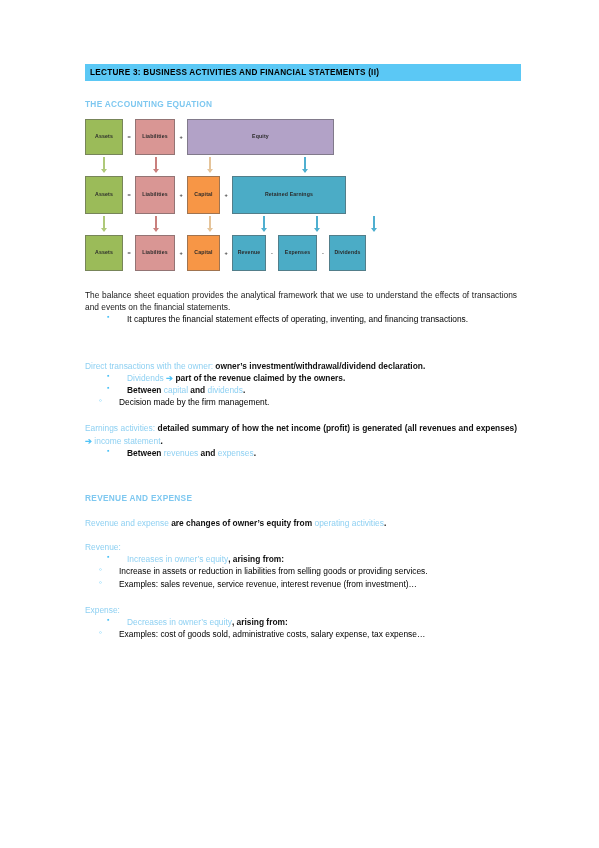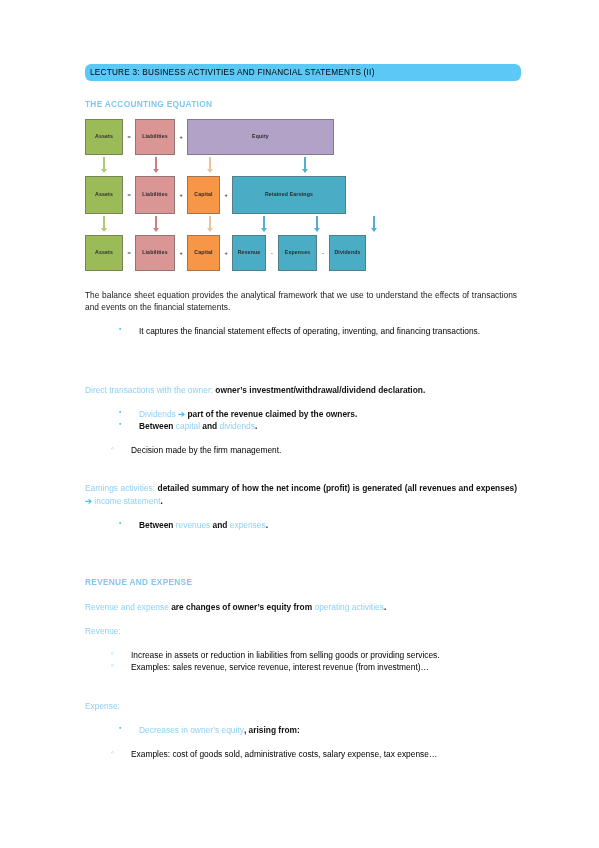--- a/index.html
+++ b/index.html
@@ -26,27 +26,26 @@
     position: absolute;
     left: 85px;
     top: 64px;
     width: 432px;
   }
 
   
   .title-bar {
     background: #5BC8F5;
     color: #000000;
-    font-weight: normal;
+    font-weight: bold;
     font-size: 8.2px;
     letter-spacing: 0.25px;
     padding: 4px 4px 4px 5px;
     line-height: 1.1;
     width: 427px;
-    border-radius: 6px;
   }
 
   
   .section-heading {
     color: #7EC8F0;
     font-weight: bold;
     font-size: 8.3px;
     letter-spacing: 0.3px;
     margin: 0;
   }
@@ -111,21 +110,21 @@
     line-height: 1.45;
     text-align: justify;
     color: #1a1a1a;
     margin: 0;
   }
   .hl-light { color: #8ED0F2; font-weight: normal; }
   .blk { color: #111; font-weight: bold; }
   .arrow-glyph { color: #4FC3F7; font-weight: bold; }
 
   ul.lvl1, ul.lvl2 {
-    margin: 12px;
+    margin: 0;
     padding: 0;
     list-style: none;
   }
   ul.lvl1 > li {
     position: relative;
     padding-left: 42px;
     font-size: 8.4px;
     line-height: 1.45;
     text-align: justify;
     margin: 0;
@@ -315,20 +314,25 @@
 
     <p class="para nojust">
       <span class="hl-light">Revenue and expense</span>
       <span class="blk">are changes of owner’s equity from</span>
       <span class="hl-light">operating activities</span><span class="blk">.</span>
     </p>
 
     <div class="spacer-12"></div>
 
     <p class="para nojust hl-light">Revenue:</p>
+    <ul class="lvl1">
+      <li class="nojust">
+        <span class="hl-light">Increases in owner’s equity</span><span class="blk">, arising from:</span>
+      </li>
+    </ul>
     <ul class="lvl2">
       <li>Increase in assets or reduction in liabilities from selling goods or providing services.</li>
       <li class="nojust">Examples: sales revenue, service revenue, interest revenue (from investment)…</li>
     </ul>
 
     <div class="spacer-14"></div>
 
     <p class="para nojust hl-light">Expense:</p>
     <ul class="lvl1">
       <li class="nojust">

